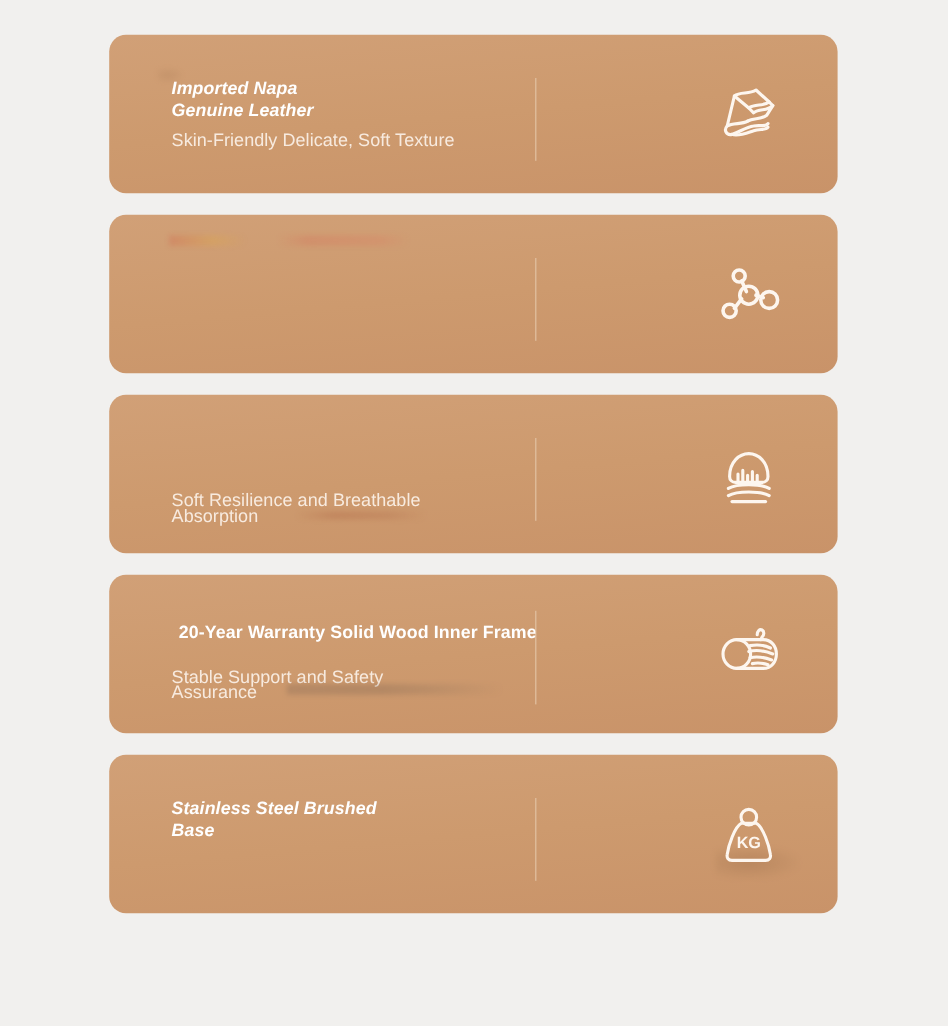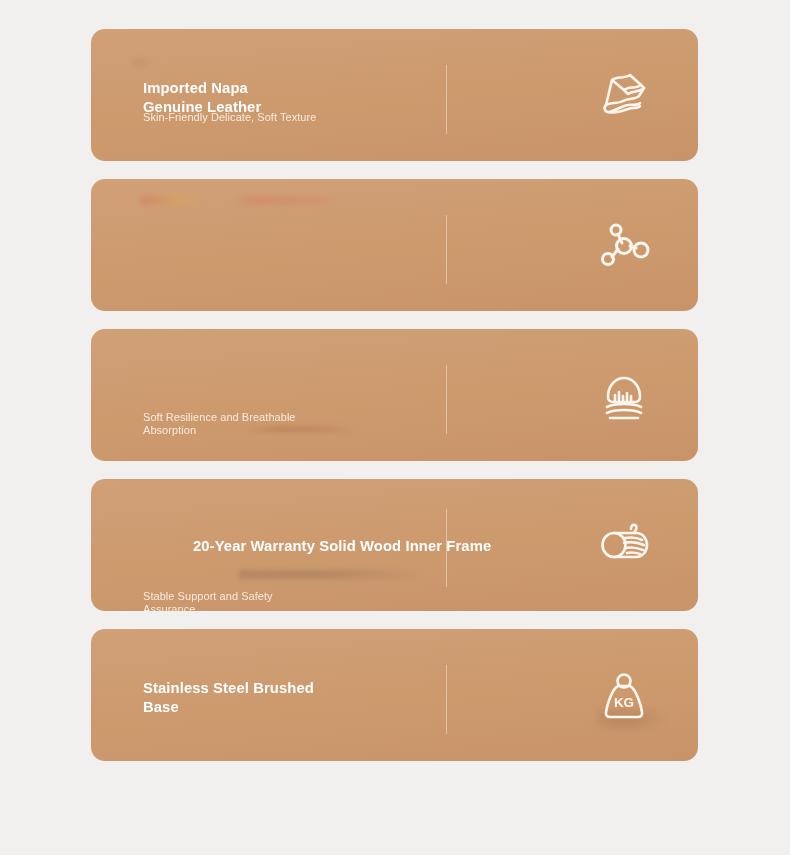--- a/index.html
+++ b/index.html
@@ -52,35 +52,35 @@
     line-height: 18.5px;
     letter-spacing: 0.1px;
     white-space: pre-line;
   }
 
   .card-subtitle {
     position: absolute;
     left: 0;
     width: 250px;
     color: #fbf1e8;
-    font-size: 11px;
+    font-size: 15px;
     font-weight: normal;
     line-height: 13.4px;
     letter-spacing: 0.05px;
     white-space: pre-line;
     opacity: 0.93;
   }
 
   
-  .layout-two .card-title { top: 50px; }
+  .layout-two .card-title { top: 36px; font-style: italic; }
   .layout-two .card-subtitle { top: 82px; }
 
   
-  .layout-one .card-title { top: 58px; left: 6px; width: 400px; margin-left: 44px; }
-  .layout-one .card-subtitle { top: 79px; margin-top: 32px; }
+  .layout-one .card-title { top: 40px; left: 6px; width: 400px; }
+  .layout-one .card-subtitle { top: 79px; }
 
   .card-divider {
     position: absolute;
     left: 355px;
     top: 36px;
     width: 1.4px;
     height: 69px;
     background: #e6c9ab;
     opacity: 0.85;
   }

